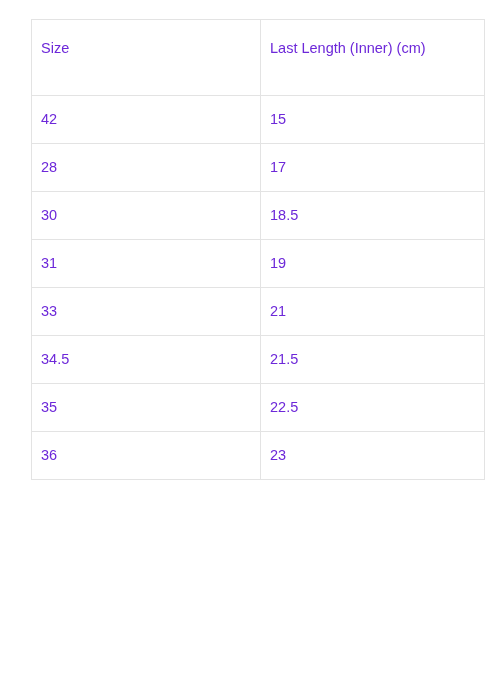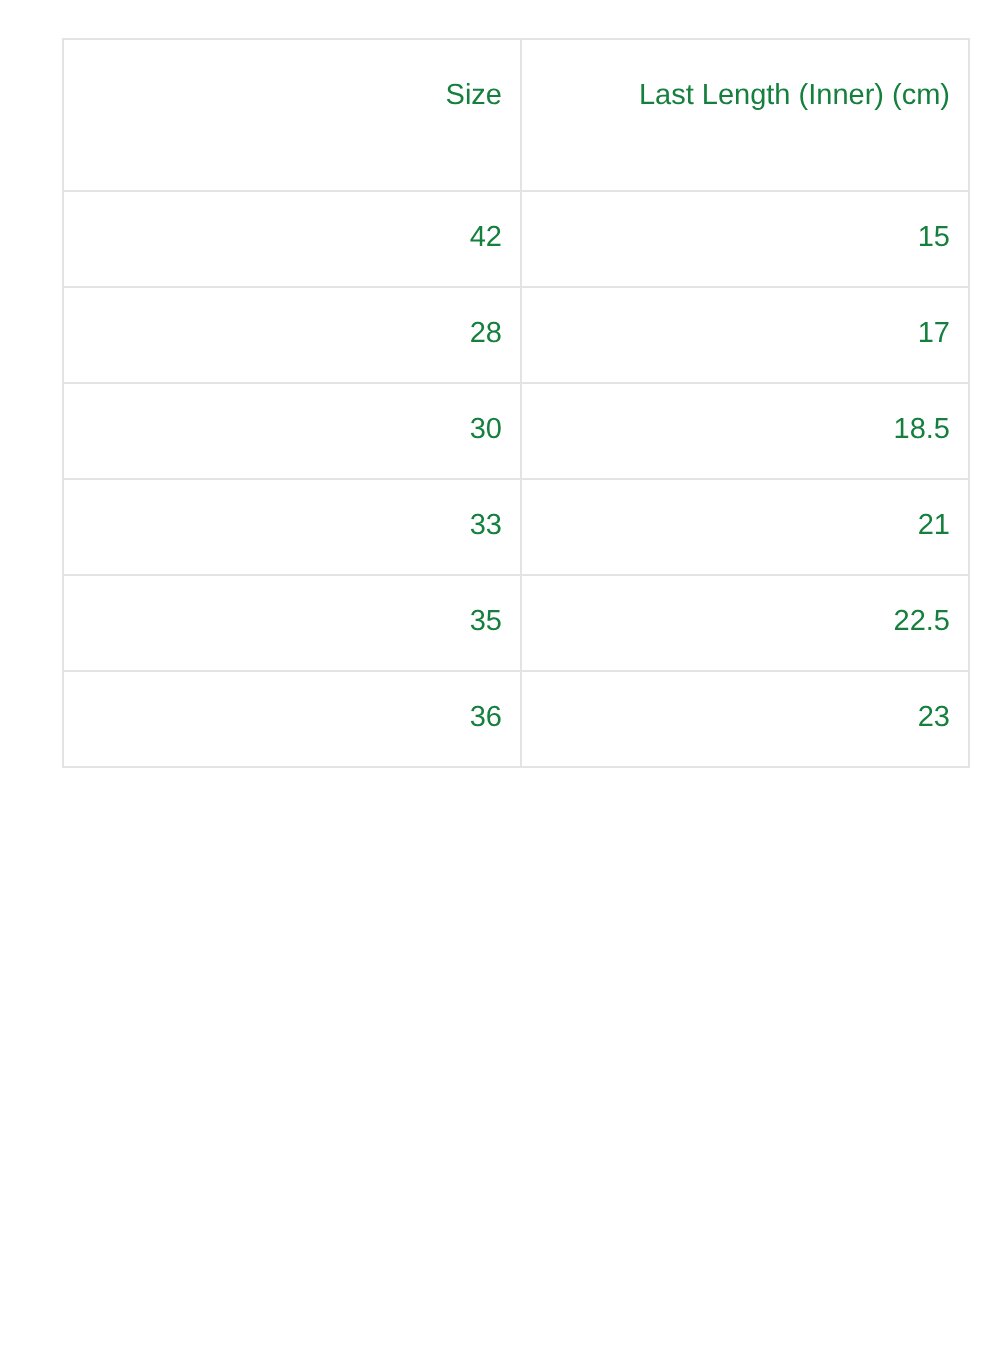--- a/index.html
+++ b/index.html
@@ -37,26 +37,26 @@
     background: #ffffff;
   }
 
   table.size-table col.col-size { width: 229px; }
   table.size-table col.col-value { width: 224px; }
 
   table.size-table th,
   table.size-table td {
     border: 1px solid #e3e3e3;
     padding: 0 9px;
-    text-align: right;
+    text-align: left;
     vertical-align: top;
     font-weight: normal;
     font-size: 14.5px;
     line-height: 1;
-    color: #15803d;
+    color: #6d28d9;
     background: #ffffff;
     box-sizing: border-box;
   }
 
   table.size-table thead th {
     height: 76px;
     padding-top: 21px;
   }
 
   table.size-table tbody td {
@@ -87,22 +87,30 @@
         </tr>
         <tr>
           <td>28</td>
           <td>17</td>
         </tr>
         <tr>
           <td>30</td>
           <td>18.5</td>
         </tr>
         <tr>
+          <td>31</td>
+          <td>19</td>
+        </tr>
+        <tr>
           <td>33</td>
           <td>21</td>
+        </tr>
+        <tr>
+          <td>34.5</td>
+          <td>21.5</td>
         </tr>
         <tr>
           <td>35</td>
           <td>22.5</td>
         </tr>
         <tr>
           <td>36</td>
           <td>23</td>
         </tr>
       </tbody>

